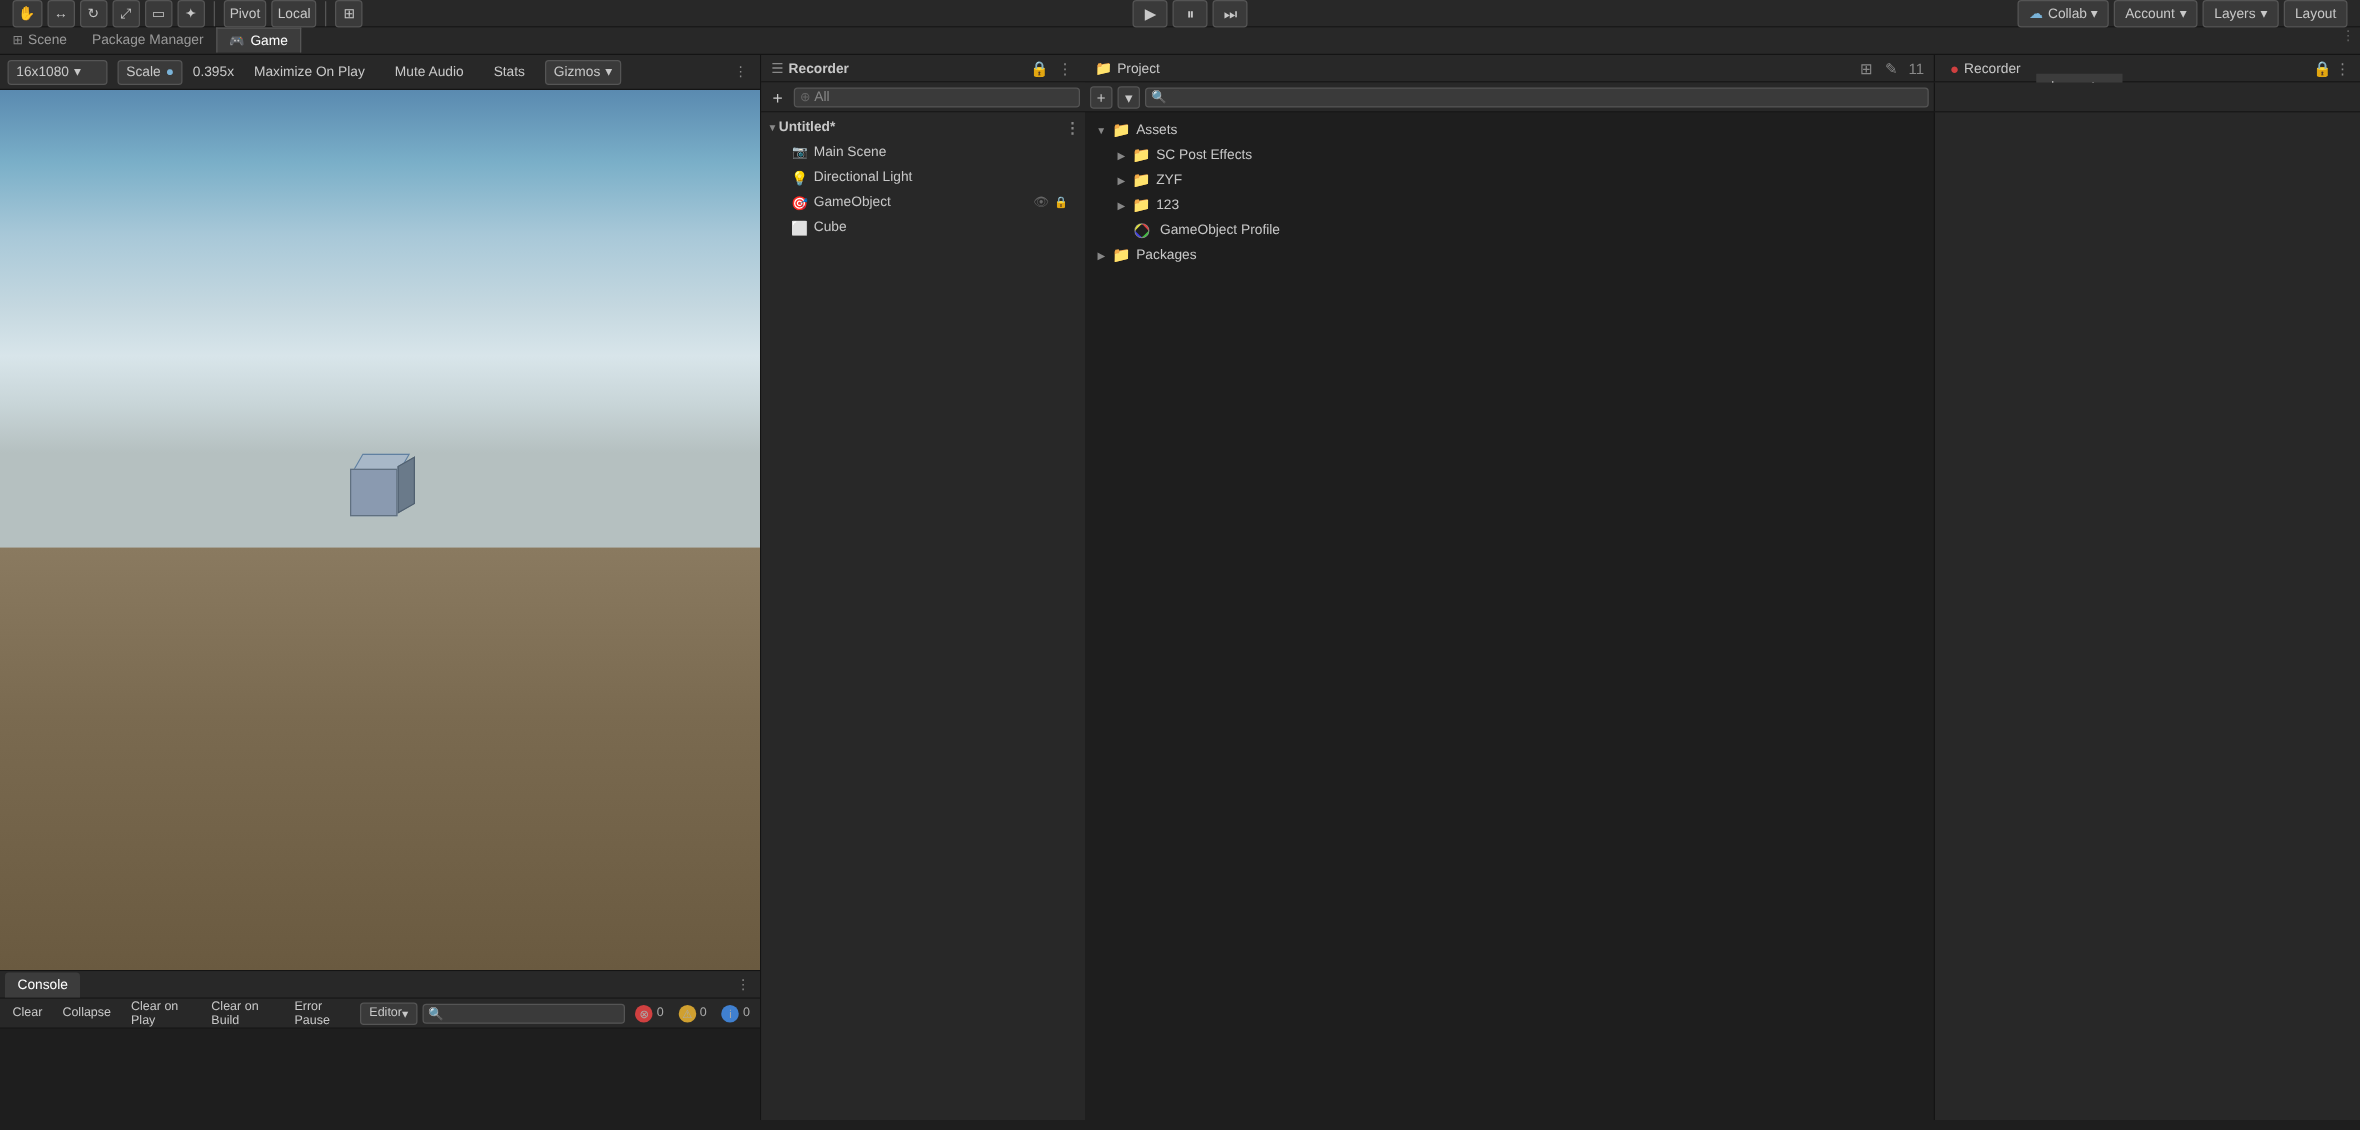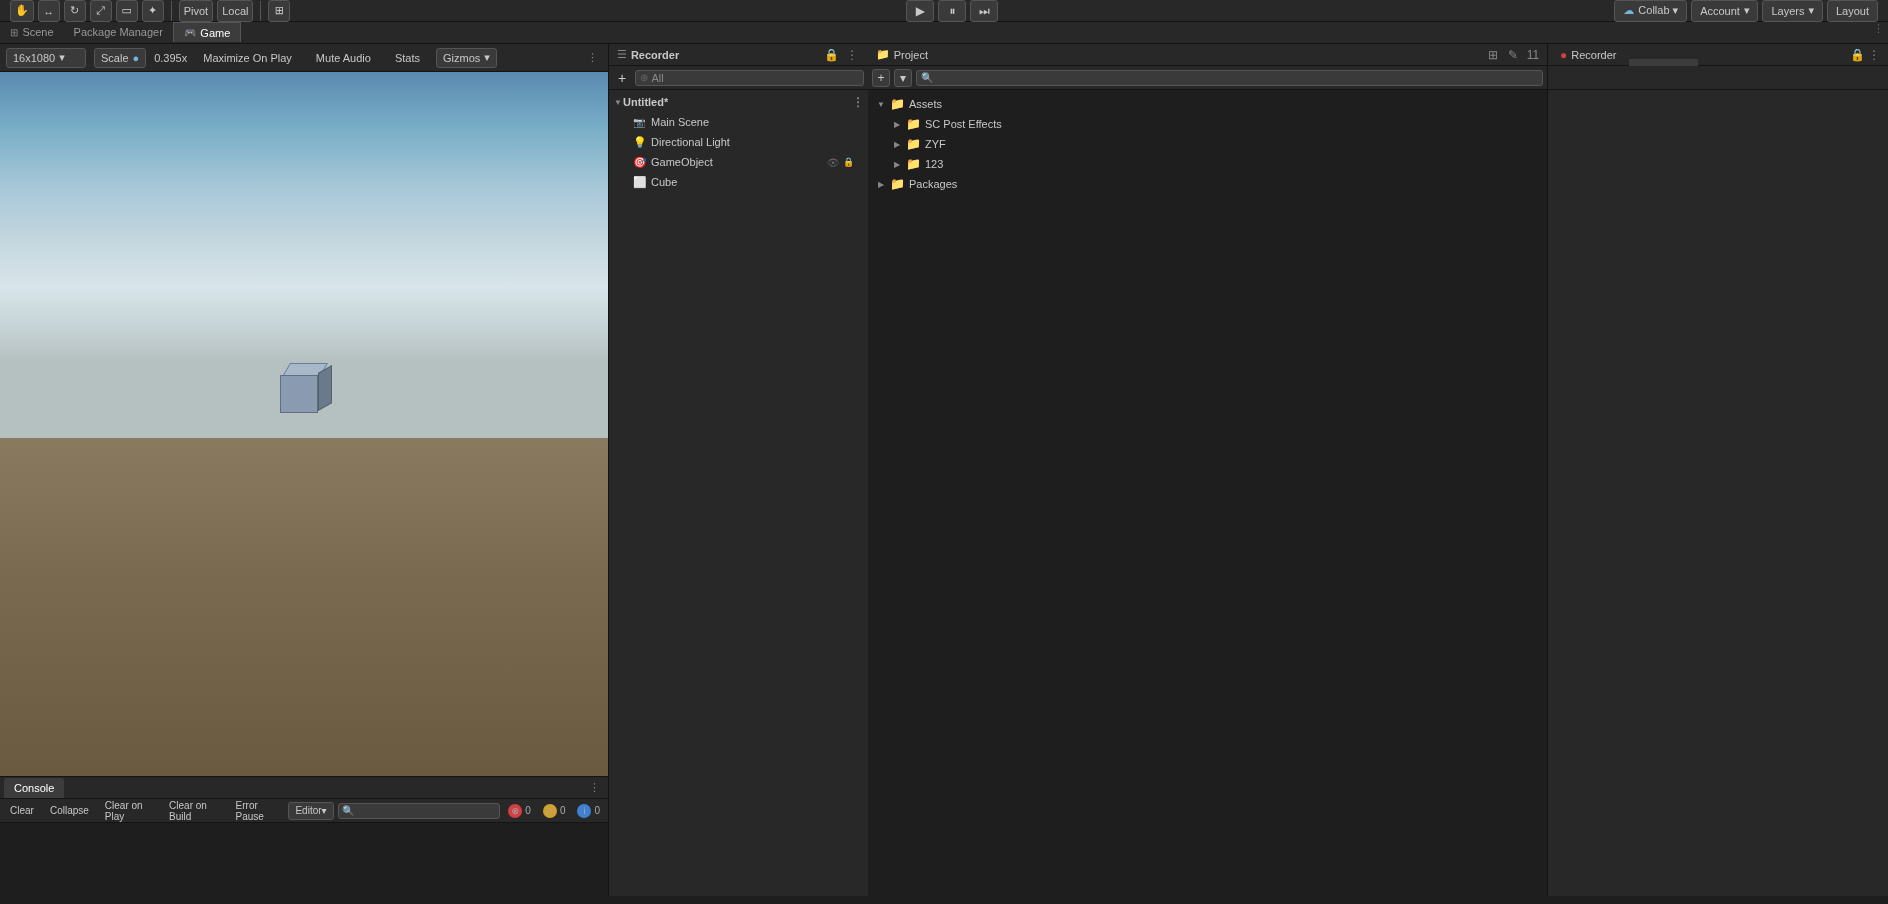--- a/index.html
+++ b/index.html
@@ -793,20 +793,34 @@
           <span class="folder-icon">📁</span>
           <span>ZYF</span>
         </div>
 
         <div class="project-item" style="padding-left:24px;">
           <span class="expand-tri">▶</span>
           <span class="folder-icon">📁</span>
           <span>123</span>
         </div>
 
+        <div class="project-item" style="padding-left:24px;">
+          <span class="expand-tri" style="visibility:hidden;">▶</span>
+          <span style="font-size:12px;width:14px;height:14px;display:inline-flex;align-items:center;justify-content:center;">
+
+            <svg width="13" height="13" viewBox="0 0 13 13">
+              <circle cx="6.5" cy="6.5" r="5.5" fill="none" stroke="#888" stroke-width="1"></circle>
+              <path d="M6.5 1 A5.5 5.5 0 0 1 12 6.5" fill="#e04040" stroke="none"></path>
+              <path d="M12 6.5 A5.5 5.5 0 0 1 6.5 12" fill="#40c040" stroke="none"></path>
+              <path d="M6.5 12 A5.5 5.5 0 0 1 1 6.5" fill="#4040e0" stroke="none"></path>
+              <path d="M1 6.5 A5.5 5.5 0 0 1 6.5 1" fill="#e0e040" stroke="none"></path>
+            </svg>
+          </span>
+          <span style="margin-left:4px;">GameObject Profile</span>
+        </div>
 
         <div class="project-item">
           <span class="expand-tri">▶</span>
           <span class="folder-icon">📁</span>
           <span>Packages</span>
         </div>
       </div>
 
       <div style="width:340px;background:#282828;"></div>
     </div>

